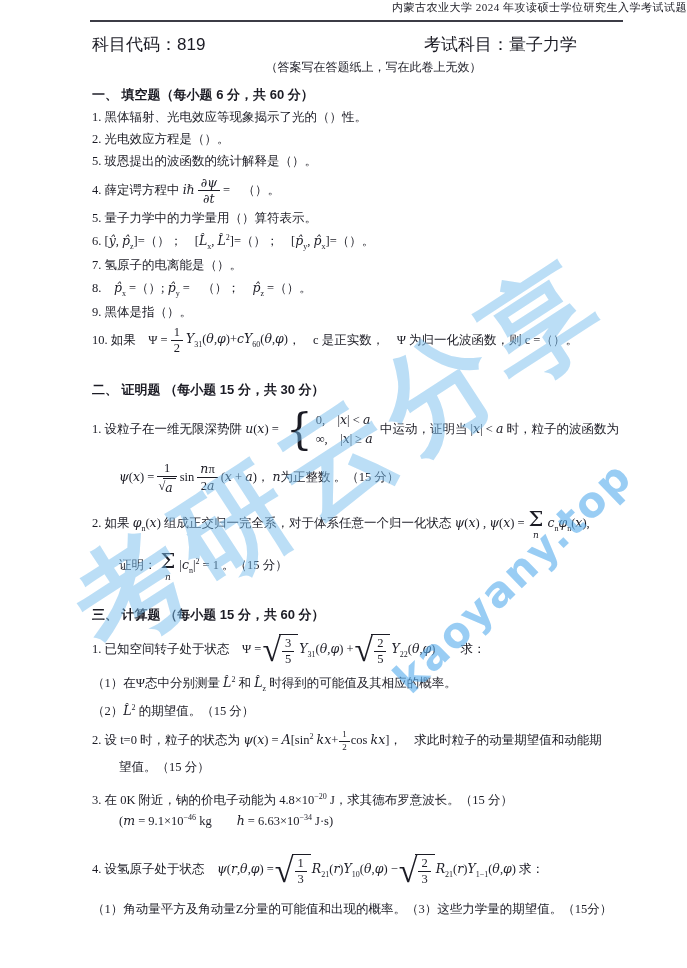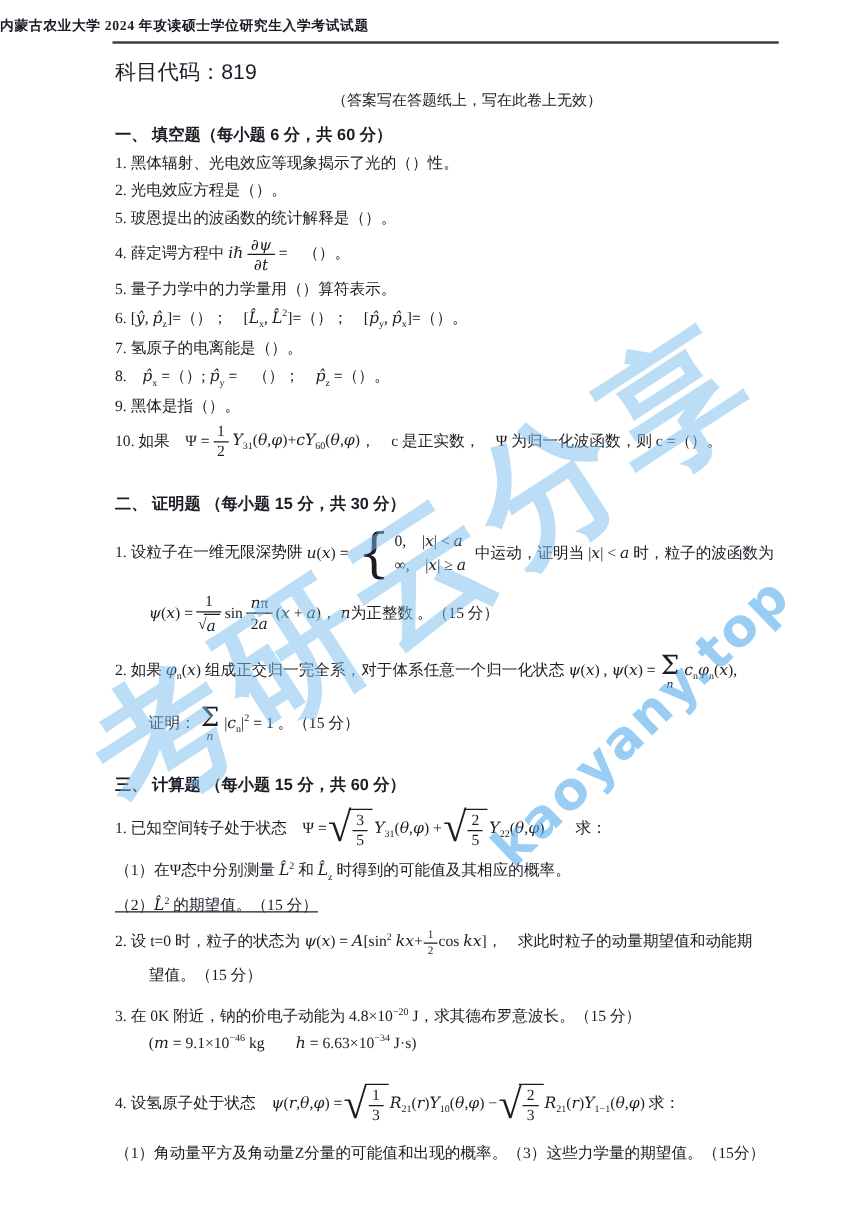--- a/index.html
+++ b/index.html
@@ -15,21 +15,21 @@
     color:rgba(120,190,238,0.50);transform:rotate(-33deg);
     font-family:"DejaVu Serif", serif;font-weight:bold;pointer-events:none;white-space:nowrap;
   }
   .wm-site{
     position:absolute;left:360px;top:560px;width:290px;z-index:3;
     font-size:42px;letter-spacing:2px;text-align:center;
     color:rgba(90,175,238,0.62);transform:rotate(-44deg);
     font-family:"DejaVu Sans", sans-serif;font-weight:bold;pointer-events:none;white-space:nowrap;
   }
   
-  .tophead{padding-top:13px;text-align:left;font-size:11px;letter-spacing:0.5px;position:relative;z-index:2;font-weight:bold;}
+  .tophead{text-align:right;font-size:11px;letter-spacing:0.5px;position:relative;z-index:2;}
   .rule{border:none;border-top:2px solid #3c3c46;margin:5px 64px 0 90px;position:relative;z-index:2;}
   .content{position:relative;z-index:2;padding:0 32px 0 92px;font-size:12.5px;line-height:1.38;}
   .titlerow{display:flex;margin-top:11px;font-family:"Liberation Sans", sans-serif;font-size:17px;}
   .titlerow .examsub{margin-left:auto;margin-right:78px;}
   .notice{text-align:center;font-size:12px;font-family:"Liberation Sans", sans-serif;margin-top:3px;}
   
   .sec-title{font-weight:bold;font-size:13px;font-family:"Liberation Sans", sans-serif;margin-top:10px;}
   .q{margin-top:5px;}
   .m{font-family:"DejaVu Serif", serif;font-style:italic;}
   sub,sup{font-size:64%;}
@@ -64,20 +64,21 @@
   <div class="wm-cn">考研云分享</div>
   <div class="wm-site">kaoyany.top</div>
 
   <div class="tophead">内蒙古农业大学 2024 年攻读硕士学位研究生入学考试试题</div>
   <hr class="rule">
 
   <div class="content">
 
     <div class="titlerow">
       <span>科目代码：819</span>
+      <span class="examsub">考试科目：量子力学</span>
     </div>
     <div class="notice">（答案写在答题纸上，写在此卷上无效）</div>
 
     <div class="sec-title">一、 填空题（每小题 6 分，共 60 分）</div>
     <div class="q">1. 黑体辐射、光电效应等现象揭示了光的（）性。</div>
     <div class="q">2. 光电效应方程是（）。</div>
     <div class="q">5. 玻恩提出的波函数的统计解释是（）。</div>
     <div class="q">
       <span>4. 薛定谔方程中 </span><span class="m">iℏ</span><span class="frac"><span class="fn m">∂ψ</span><span class="fd m">∂t</span></span><span>=　（）。</span>
     </div>
@@ -126,21 +127,21 @@
     <div class="q" style="margin-top:10px;">
       <span>1. 已知空间转子处于状态　Ψ =</span><span class="sqrt big">
           <span class="sg">√</span>
           <span class="bd"><span class="frac"><span class="fn">3</span><span class="fd">5</span></span></span>
         </span><span><i>Y</i><sub>31</sub>(<i>θ</i>,<i>φ</i>) +</span><span class="sqrt big">
           <span class="sg">√</span>
           <span class="bd"><span class="frac"><span class="fn">2</span><span class="fd">5</span></span></span>
         </span><span><i>Y</i><sub>22</sub>(<i>θ</i>,<i>φ</i>)　　求：</span>
     </div>
     <div class="q" style="margin-top:8px;">（1）在Ψ态中分别测量 <i>L̂</i><sup>2</sup> 和 <i>L̂</i><sub>z</sub> 时得到的可能值及其相应的概率。</div>
-    <div class="q" style="margin-top:8px;text-decoration:underline;">（2）<i>L̂</i><sup>2</sup> 的期望值。（15 分）</div>
+    <div class="q" style="margin-top:8px;">（2）<i>L̂</i><sup>2</sup> 的期望值。（15 分）</div>
     <div class="q" style="margin-top:10px;">
       <span>2. 设 t=0 时，粒子的状态为 <i>ψ</i>(<i>x</i>) = <i>A</i>[sin<sup>2</sup> <i>kx</i>+</span><span class="frac sm"><span class="fn">1</span><span class="fd">2</span></span><span>cos <i>kx</i>]，　求此时粒子的动量期望值和动能期</span>
     </div>
     <div class="q indent" style="margin-top:7px;">望值。（15 分）</div>
     <div class="q" style="margin-top:15px;">3. 在 0K 附近，钠的价电子动能为 4.8×10<sup>−20</sup> J，求其德布罗意波长。（15 分）</div>
     <div class="q indent" style="margin-top:2px;">(<i>m</i> = 9.1×10<sup>−46</sup> kg　　<i>h</i> = 6.63×10<sup>−34</sup> J·s)</div>
     <div class="q" style="margin-top:24px;">
       <span>4. 设氢原子处于状态　<i>ψ</i>(<i>r</i>,<i>θ</i>,<i>φ</i>) =</span><span class="sqrt big">
           <span class="sg">√</span>
           <span class="bd"><span class="frac"><span class="fn">1</span><span class="fd">3</span></span></span>

